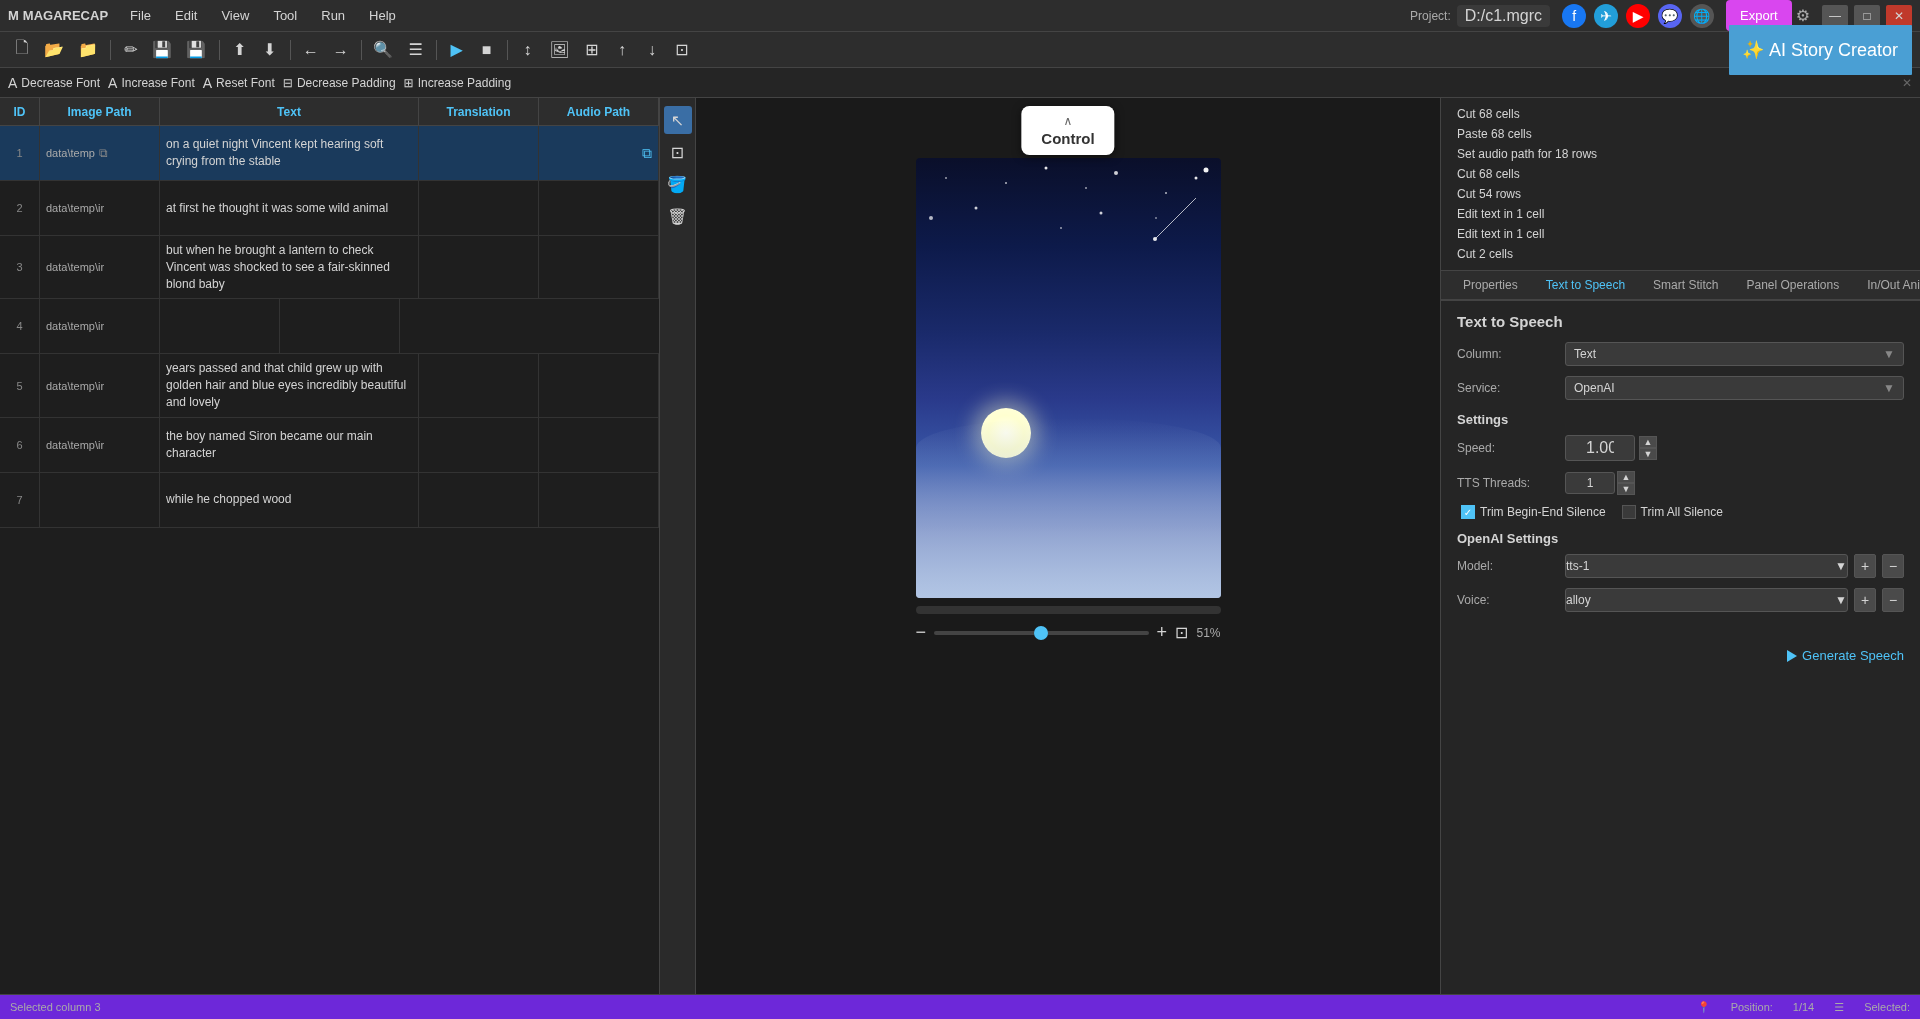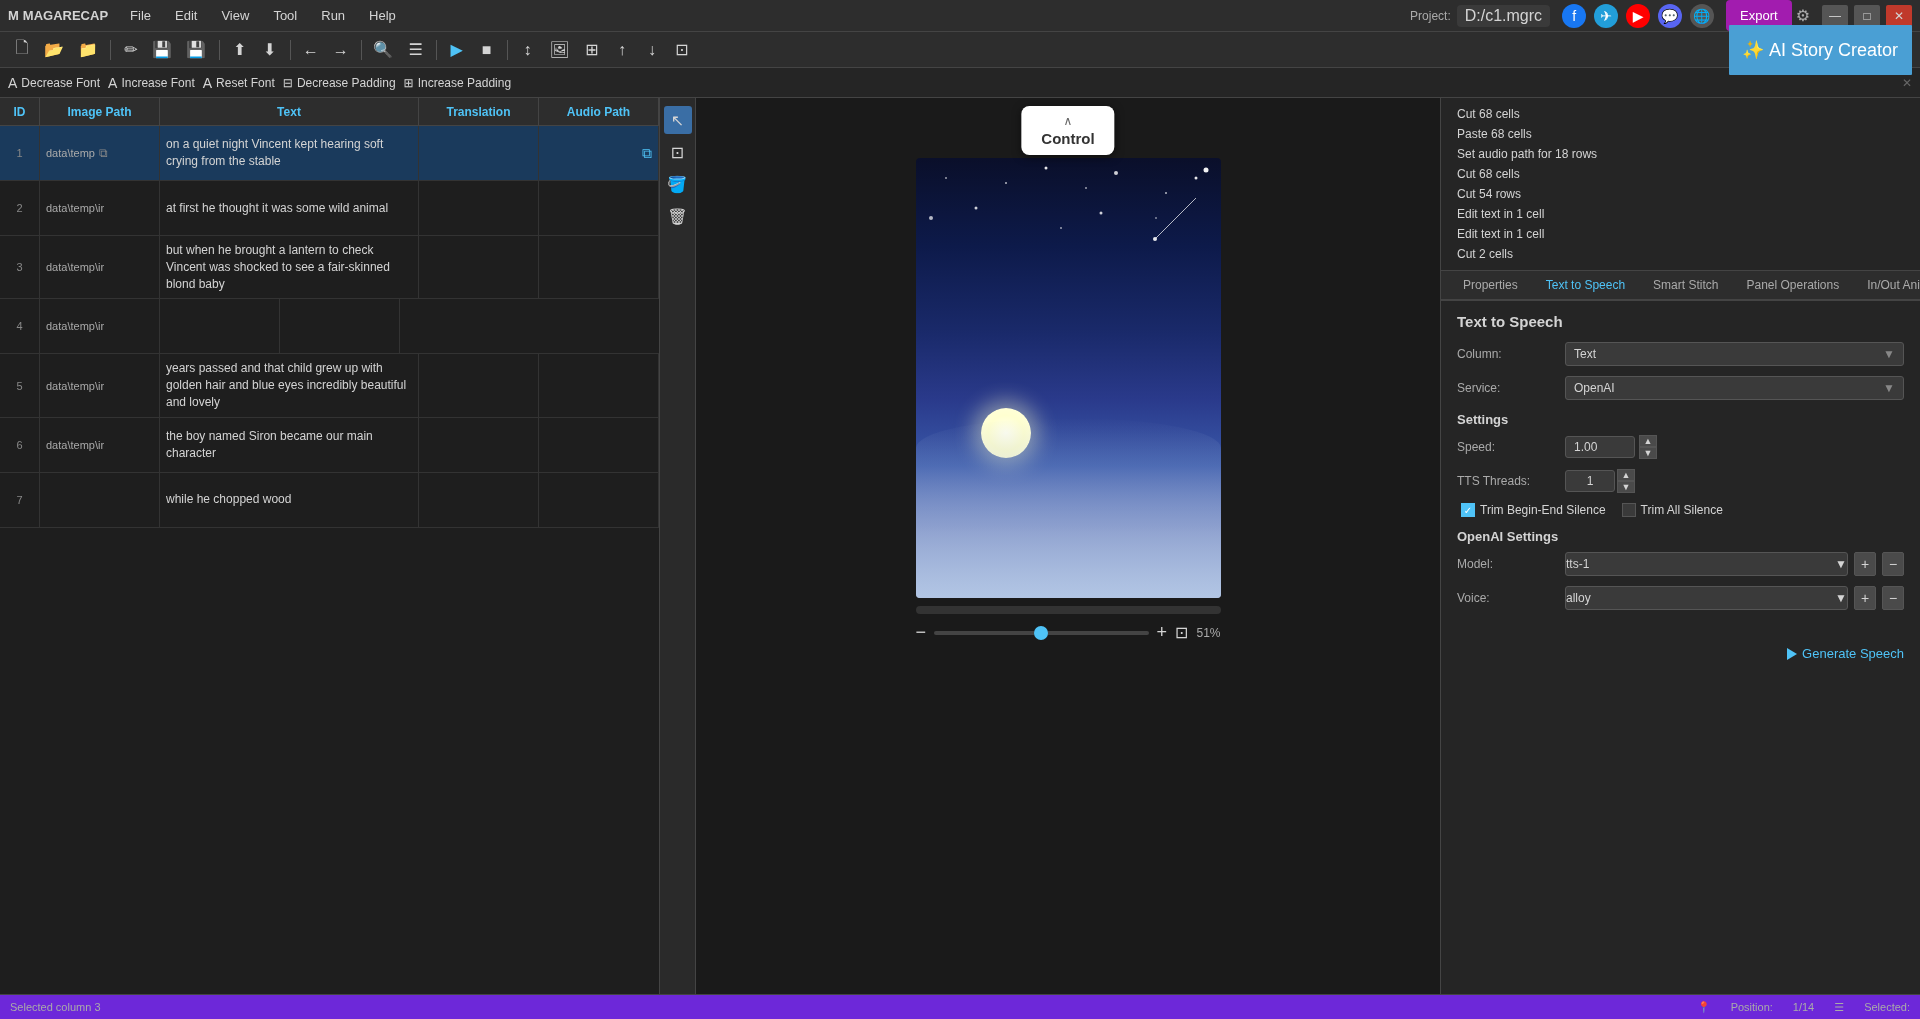--- a/index.html
+++ b/index.html
@@ -70,21 +70,21 @@
       justify-content: center;
       font-size: 14px;
       cursor: pointer;
     }
     .fb { background: #1877f2; color: white; }
     .tg { background: #229ed9; color: white; }
     .yt { background: #ff0000; color: white; }
     .dc { background: #5865f2; color: white; }
     .globe { background: #555; color: white; }
     .export-btn {
-      background: #a21caf;
+      background: #d946ef;
       color: white;
       border: none;
       padding: 8px 14px;
       border-radius: 4px;
       cursor: pointer;
       font-size: 13px;
       font-weight: 500;
     }
     .settings-icon { font-size: 16px; cursor: pointer; color: #aaa; }
     .window-controls { display: flex; gap: 6px; margin-left: 8px; }
@@ -438,23 +438,23 @@
     }
     .speed-input {
       display: flex;
       align-items: center;
       gap: 4px;
     }
     .num-input {
       background: #3a3a3a;
       border: 1px solid #555;
       color: #d4d4d4;
-      padding: 3px 8px;
+      padding: 3px 20px;
       border-radius: 3px;
-      font-size: 12px;
+      font-size: 16px;
       width: 70px;
     }
     .spin-btns {
       display: flex;
       flex-direction: column;
     }
     .spin-btn {
       background: #4a4a4a;
       border: 1px solid #555;
       color: #d4d4d4;

